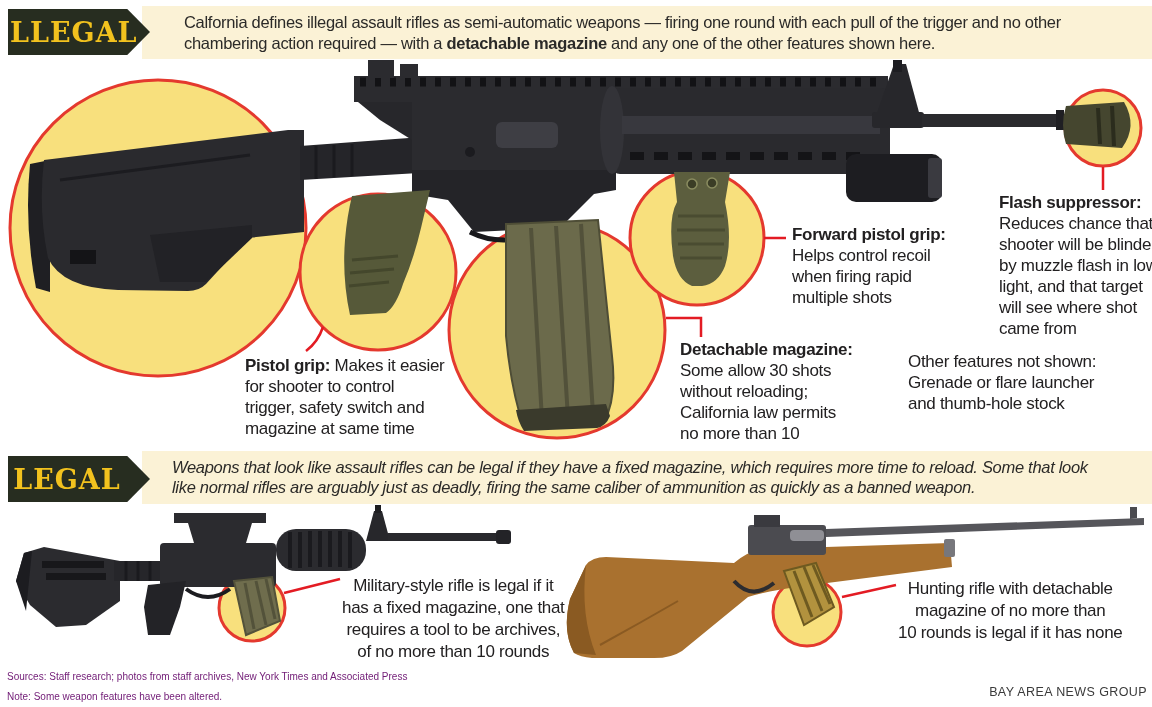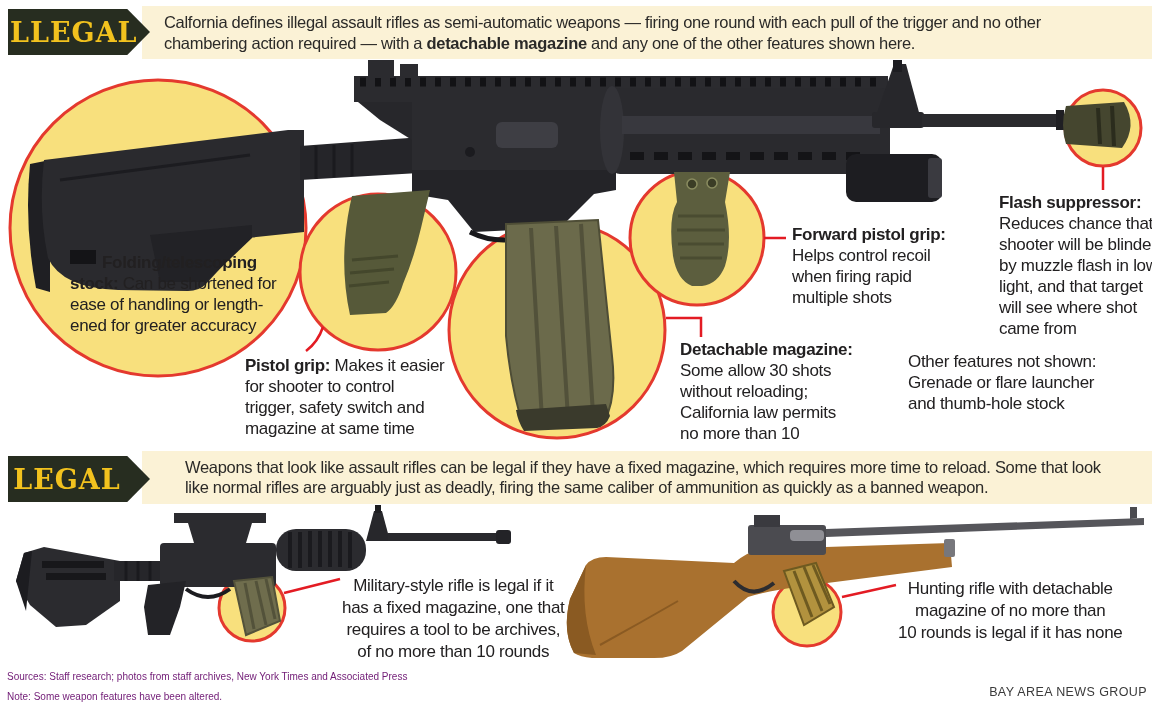--- a/index.html
+++ b/index.html
@@ -25,21 +25,21 @@
 </style>
 </head>
 <body>
 
 <div class="canvas">
 
   <div class="strip" style="top:6px;"></div>
   <div class="badge" style="top:9px;">
     <span>ILLEGAL</span>
   </div>
-  <div class="intro" style="left:164px;top:12px;">
+  <div class="intro" style="left:184px;top:12px;">
     <div>Calfornia defines illegal assault rifles as semi-automatic weapons — firing one round with each pull of the trigger and no other</div>
     <div><span>chambering action required — with a </span><b>detachable magazine</b><span> and any one of the other features shown here.</span></div>
   </div>
 
   <svg style="left:0;top:60px;" width="1152" height="392" viewBox="0 0 1152 392">
     <g>
       <circle class="hl" cx="158" cy="168" r="148"></circle>
       <circle class="hl" cx="378" cy="212" r="78"></circle>
       <circle class="hl" cx="557" cy="270" r="108"></circle>
       <circle class="hl" cx="697" cy="178" r="67"></circle>
@@ -97,26 +97,20 @@
       <path d="M678,156 L724,156 M677,170 L725,170 M678,184 L724,184 M680,198 L722,198" stroke="#4a4c31" stroke-width="3"></path>
     </g>
     <g>
       <path class="leader" d="M323,267 Q318,282 306,291"></path>
       <path class="leader" d="M666,258 L701,258 L701,277"></path>
       <path class="leader" d="M764,178 L786,178"></path>
       <path class="leader" d="M1103,107 L1103,130"></path>
     </g>
   </svg>
 
-  <div class="callout" style="left:70px;top:252px;">
-    <div class="cl indent1"><b>Folding/telescoping</b></div>
-    <div class="cl"><b>stock:</b><span> Can be shortened for</span></div>
-    <div class="cl">ease of handling or length-</div>
-    <div class="cl">ened for greater accuracy</div>
-  </div>
 
   <div class="callout" style="left:245px;top:355px;">
     <div class="cl"><b>Pistol grip:</b><span> Makes it easier</span></div>
     <div class="cl">for shooter to control</div>
     <div class="cl">trigger, safety switch and</div>
     <div class="cl">magazine at same time</div>
   </div>
 
   <div class="callout" style="left:680px;top:339px;">
     <div class="cl"><b>Detachable magazine:</b></div>
@@ -146,21 +140,21 @@
   <div class="callout" style="left:908px;top:351px;">
     <div class="cl">Other features not shown:</div>
     <div class="cl">Grenade or flare launcher</div>
     <div class="cl">and thumb-hole stock</div>
   </div>
 
   <div class="strip" style="top:451px;"></div>
   <div class="badge" style="top:456px;">
     <span>LEGAL</span>
   </div>
-  <div class="intro" style="left:185px;top:457px;line-height:20px;">
+  <div class="intro" style="left:172px;top:457px;line-height:20px;font-style:italic;">
     <div>Weapons that look like assault rifles can be legal if they have a fixed magazine, which requires more time to reload. Some that look</div>
     <div>like normal rifles are arguably just as deadly, firing the same caliber of ammunition as quickly as a banned weapon.</div>
   </div>
 
   <svg style="left:0;top:505px;" width="600" height="160" viewBox="0 0 600 160">
     <circle class="hl" cx="252" cy="103" r="33"></circle>
     <g>
       <path d="M16,76 L24,48 L44,42 L120,56 L120,96 L86,120 L56,122 L30,100 Z" fill="#2b2b2f"></path>
       <path d="M16,76 L24,48 L32,46 L26,106 Z" fill="#1c1c20"></path>
       <rect x="42" y="56" width="62" height="7" fill="#17171a"></rect>

